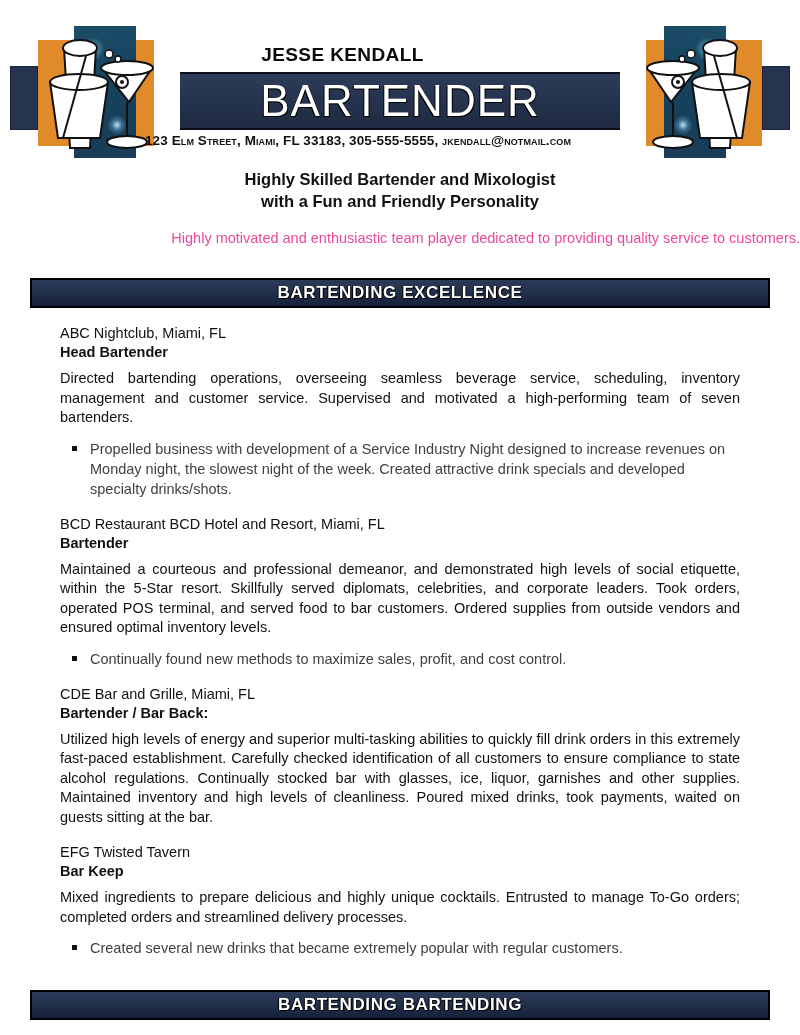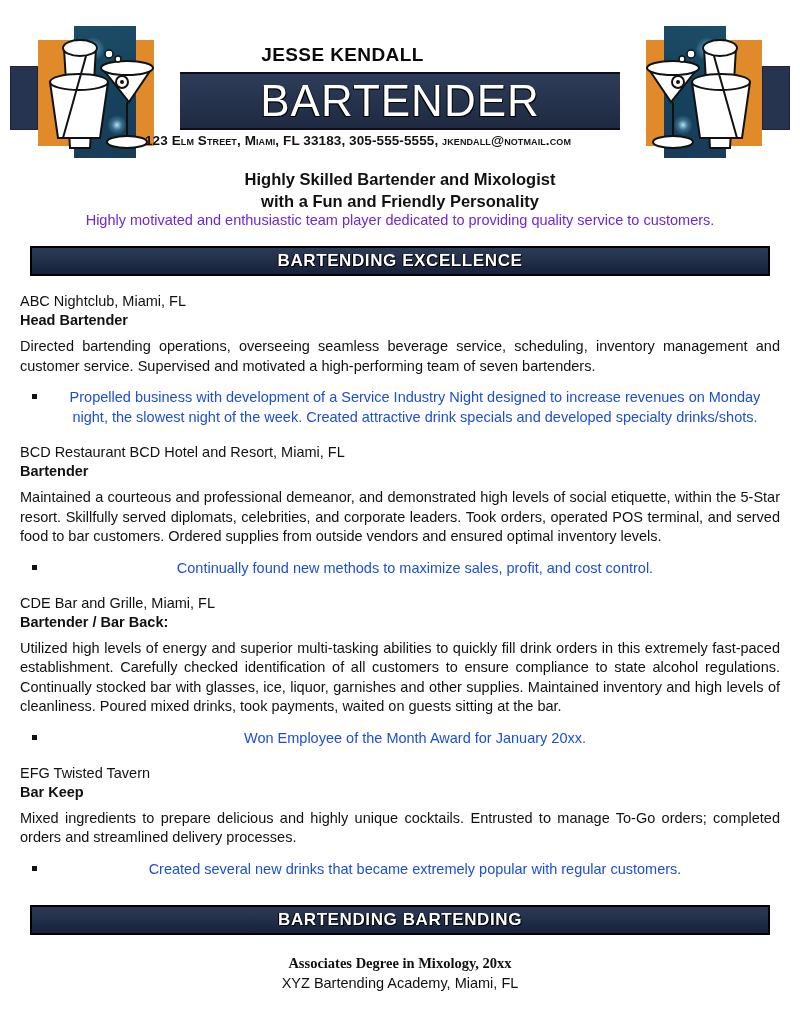--- a/index.html
+++ b/index.html
@@ -137,46 +137,47 @@
   .tagline {
     margin-top: 8px;
     text-align: center;
     font-size: 16.5px;
     font-weight: bold;
     line-height: 22px;
     color: #111;
   }
 
   .summary {
-    text-align: center;
-    font-size: 14.5px;
-    color: #6d28d9;
+    margin-top: 18px;
+    text-align: right;
+    font-size: 14.5px;
+    color: #ec4899;
   }
 
   
   .section-bar {
-    margin: 18px 30px 0 30px;
+    margin: 32px 30px 0 30px;
     height: 26px;
     background: linear-gradient(180deg,#2b3a56 0%,#24324c 40%,#16203a 100%);
     border: 2px solid #000000;
     display: flex;
     align-items: center;
     justify-content: center;
   }
   .section-bar .section-text {
     color: #ffffff;
     font-size: 17px;
     font-weight: bold;
     letter-spacing: 0.6px;
     text-shadow: 1px 1px 0 #000, -1px 0 0 #000;
   }
 
   
   .content {
-    padding: 0 20px;
+    padding: 0 60px;
   }
   .job { margin-top: 16px; }
   .job-company {
     font-size: 14.5px;
     color: #111;
     line-height: 19px;
   }
   .job-title {
     font-size: 14.5px;
     font-weight: bold;
@@ -193,23 +194,22 @@
   .bullets {
     margin: 11px 0 0 0;
     padding: 0;
     list-style: none;
   }
   .bullets li {
     position: relative;
     padding-left: 30px;
     font-size: 14.5px;
     line-height: 20px;
-    color: #1d4ed8;
+    color: #404040;
     margin-bottom: 2px;
-    text-align: center;
   }
   .bullets li .sq {
     position: absolute;
     left: 12px;
     top: 7px;
     width: 5px;
     height: 5px;
     background: #111;
   }
 
@@ -327,23 +327,20 @@
       <div class="job-desc">Maintained a courteous and professional demeanor, and demonstrated high levels of social etiquette, within the 5-Star resort. Skillfully served diplomats, celebrities, and corporate leaders. Took orders, operated POS terminal, and served food to bar customers. Ordered supplies from outside vendors and ensured optimal inventory levels.</div>
       <ul class="bullets">
         <li><span class="sq"></span><span>Continually found new methods to maximize sales, profit, and cost control.</span></li>
       </ul>
     </div>
 
     <div class="job">
       <div class="job-company">CDE Bar and Grille, Miami, FL</div>
       <div class="job-title">Bartender / Bar Back:</div>
       <div class="job-desc">Utilized high levels of energy and superior multi-tasking abilities to quickly fill drink orders in this extremely fast-paced establishment. Carefully checked identification of all customers to ensure compliance to state alcohol regulations. Continually stocked bar with glasses, ice, liquor, garnishes and other supplies. Maintained inventory and high levels of cleanliness. Poured mixed drinks, took payments, waited on guests sitting at the bar.</div>
-      <ul class="bullets">
-        <li><span class="sq"></span><span>Won Employee of the Month Award for January 20xx.</span></li>
-      </ul>
     </div>
 
     <div class="job">
       <div class="job-company">EFG Twisted Tavern</div>
       <div class="job-title">Bar Keep</div>
       <div class="job-desc">Mixed ingredients to prepare delicious and highly unique cocktails. Entrusted to manage To-Go orders; completed orders and streamlined delivery processes.</div>
       <ul class="bullets">
         <li><span class="sq"></span><span>Created several new drinks that became extremely popular with regular customers.</span></li>
       </ul>
     </div>

